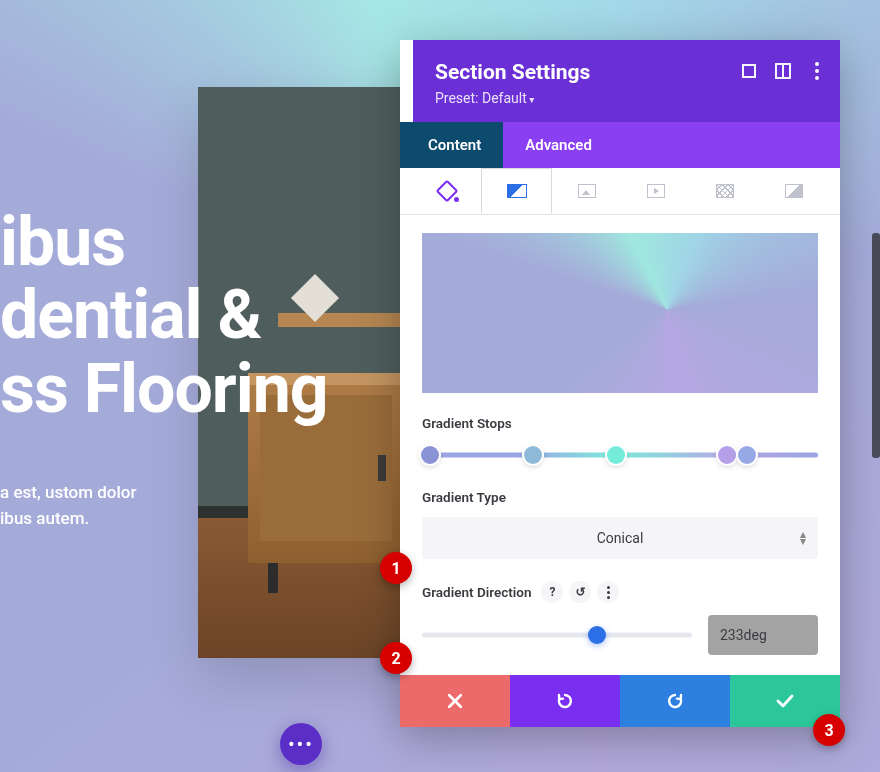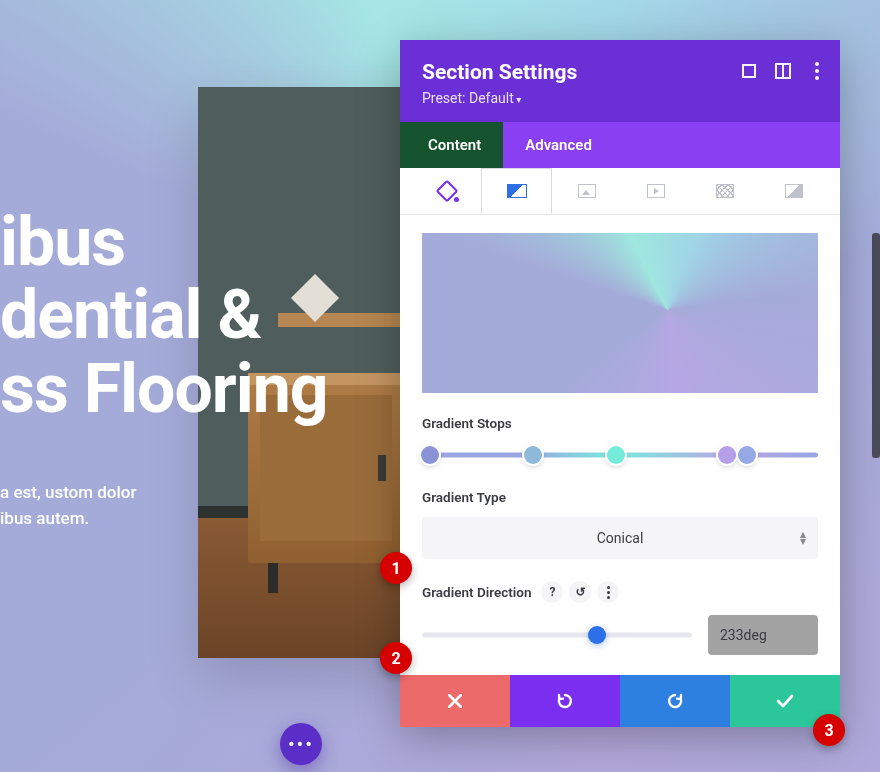--- a/index.html
+++ b/index.html
@@ -37,36 +37,36 @@
 
   .hero-text { position:absolute; left:0; top:206px; color:#fff; font-weight:700; line-height:1.08; letter-spacing:-1px; }
   .hero-text .l { font-size:68px; }
   .hero-sub { position:absolute; left:0; top:480px; color:#fff; font-size:17px; line-height:1.5; font-weight:500; }
 
   .fab { position:absolute; left:280px; top:723px; width:42px; height:42px; border-radius:50%; background:#5b2ec7; display:flex; align-items:center; justify-content:center; color:#fff; box-shadow:0 6px 18px rgba(60,20,150,0.4); cursor:pointer; }
   .fab span { font-size:20px; letter-spacing:2px; line-height:1; }
 
   
   .panel { position:absolute; right:40px; top:40px; width:440px; box-shadow:0 10px 40px rgba(0,0,0,0.28); background:#fff; }
-  .p-header { background:#6b2fd6; color:#fff; padding:20px 22px 16px; position:relative; }
+  .p-header { background:#6b2fd6; color:#fff; padding:20px 22px 16px; position:relative;margin-left:13px; }
   .p-title { font-size:21px; font-weight:700; }
   .p-preset { font-size:14px; opacity:.85; margin-top:6px; cursor:pointer; }
   .p-preset::after { content:" ▾"; font-size:10px; }
   .p-head-icons { position:absolute; right:14px; top:22px; display:flex; gap:16px; align-items:center; }
   .p-head-icons .hi { width:18px; height:18px; cursor:pointer; opacity:.95; position:relative; }
   .hi-expand::before { content:""; position:absolute; inset:2px; border:2px solid #fff; }
   .hi-expand::after { content:""; position:absolute; inset:5px; background:#6b2fd6; }
   .hi-cols::before { content:""; position:absolute; inset:1px; border:2px solid #fff; }
   .hi-cols::after { content:""; position:absolute; left:50%; top:3px; bottom:3px; width:2px; background:#fff; transform:translateX(-50%); }
   .hi-dots { width:6px; display:flex; flex-direction:column; gap:3px; align-items:center; justify-content:center; }
   .hi-dots i { width:4px; height:4px; border-radius:50%; background:#fff; display:block; }
 
   .p-tabs { display:flex; background:#8a3ff2; }
   .p-tab { flex:0 0 auto; padding:14px 22px; color:#fff; font-size:15px; font-weight:600; cursor:pointer; }
-  .p-tab.active { background:#14532d;padding-left:28px; }
+  .p-tab.active { background:#0c4a6e;padding-left:28px; }
 
   .p-subtabs { display:flex; border-bottom:1px solid #e6e6ea; background:#fff; padding:0 12px; }
   .p-sub { flex:1; height:46px; display:flex; align-items:center; justify-content:center; cursor:pointer; }
   .p-sub.active { border:1px solid #d9d9e0; border-bottom:1px solid #fff; margin-bottom:-1px; background:#fff; }
   .ic-fill { width:16px; height:16px; position:relative; }
   .ic-fill::before { content:""; position:absolute; width:12px; height:12px; border:2px solid #7a2ff0; transform:rotate(45deg); left:0; top:0; border-radius:2px; }
   .ic-fill::after { content:""; position:absolute; right:-4px; bottom:-3px; width:5px; height:5px; border-radius:50%; background:#7a2ff0; }
   .ic-bg { width:20px; height:14px; background:linear-gradient(135deg,#2d6fe6 0 50%, #fff 50% 100%); border:1px solid #2d6fe6; }
   .ic-img { width:18px; height:14px; border:1.5px solid #bfc1cc; position:relative; }
   .ic-img::after { content:""; position:absolute; left:3px; bottom:2px; width:0; height:0; border-left:4px solid transparent; border-right:4px solid transparent; border-bottom:5px solid #bfc1cc; }

